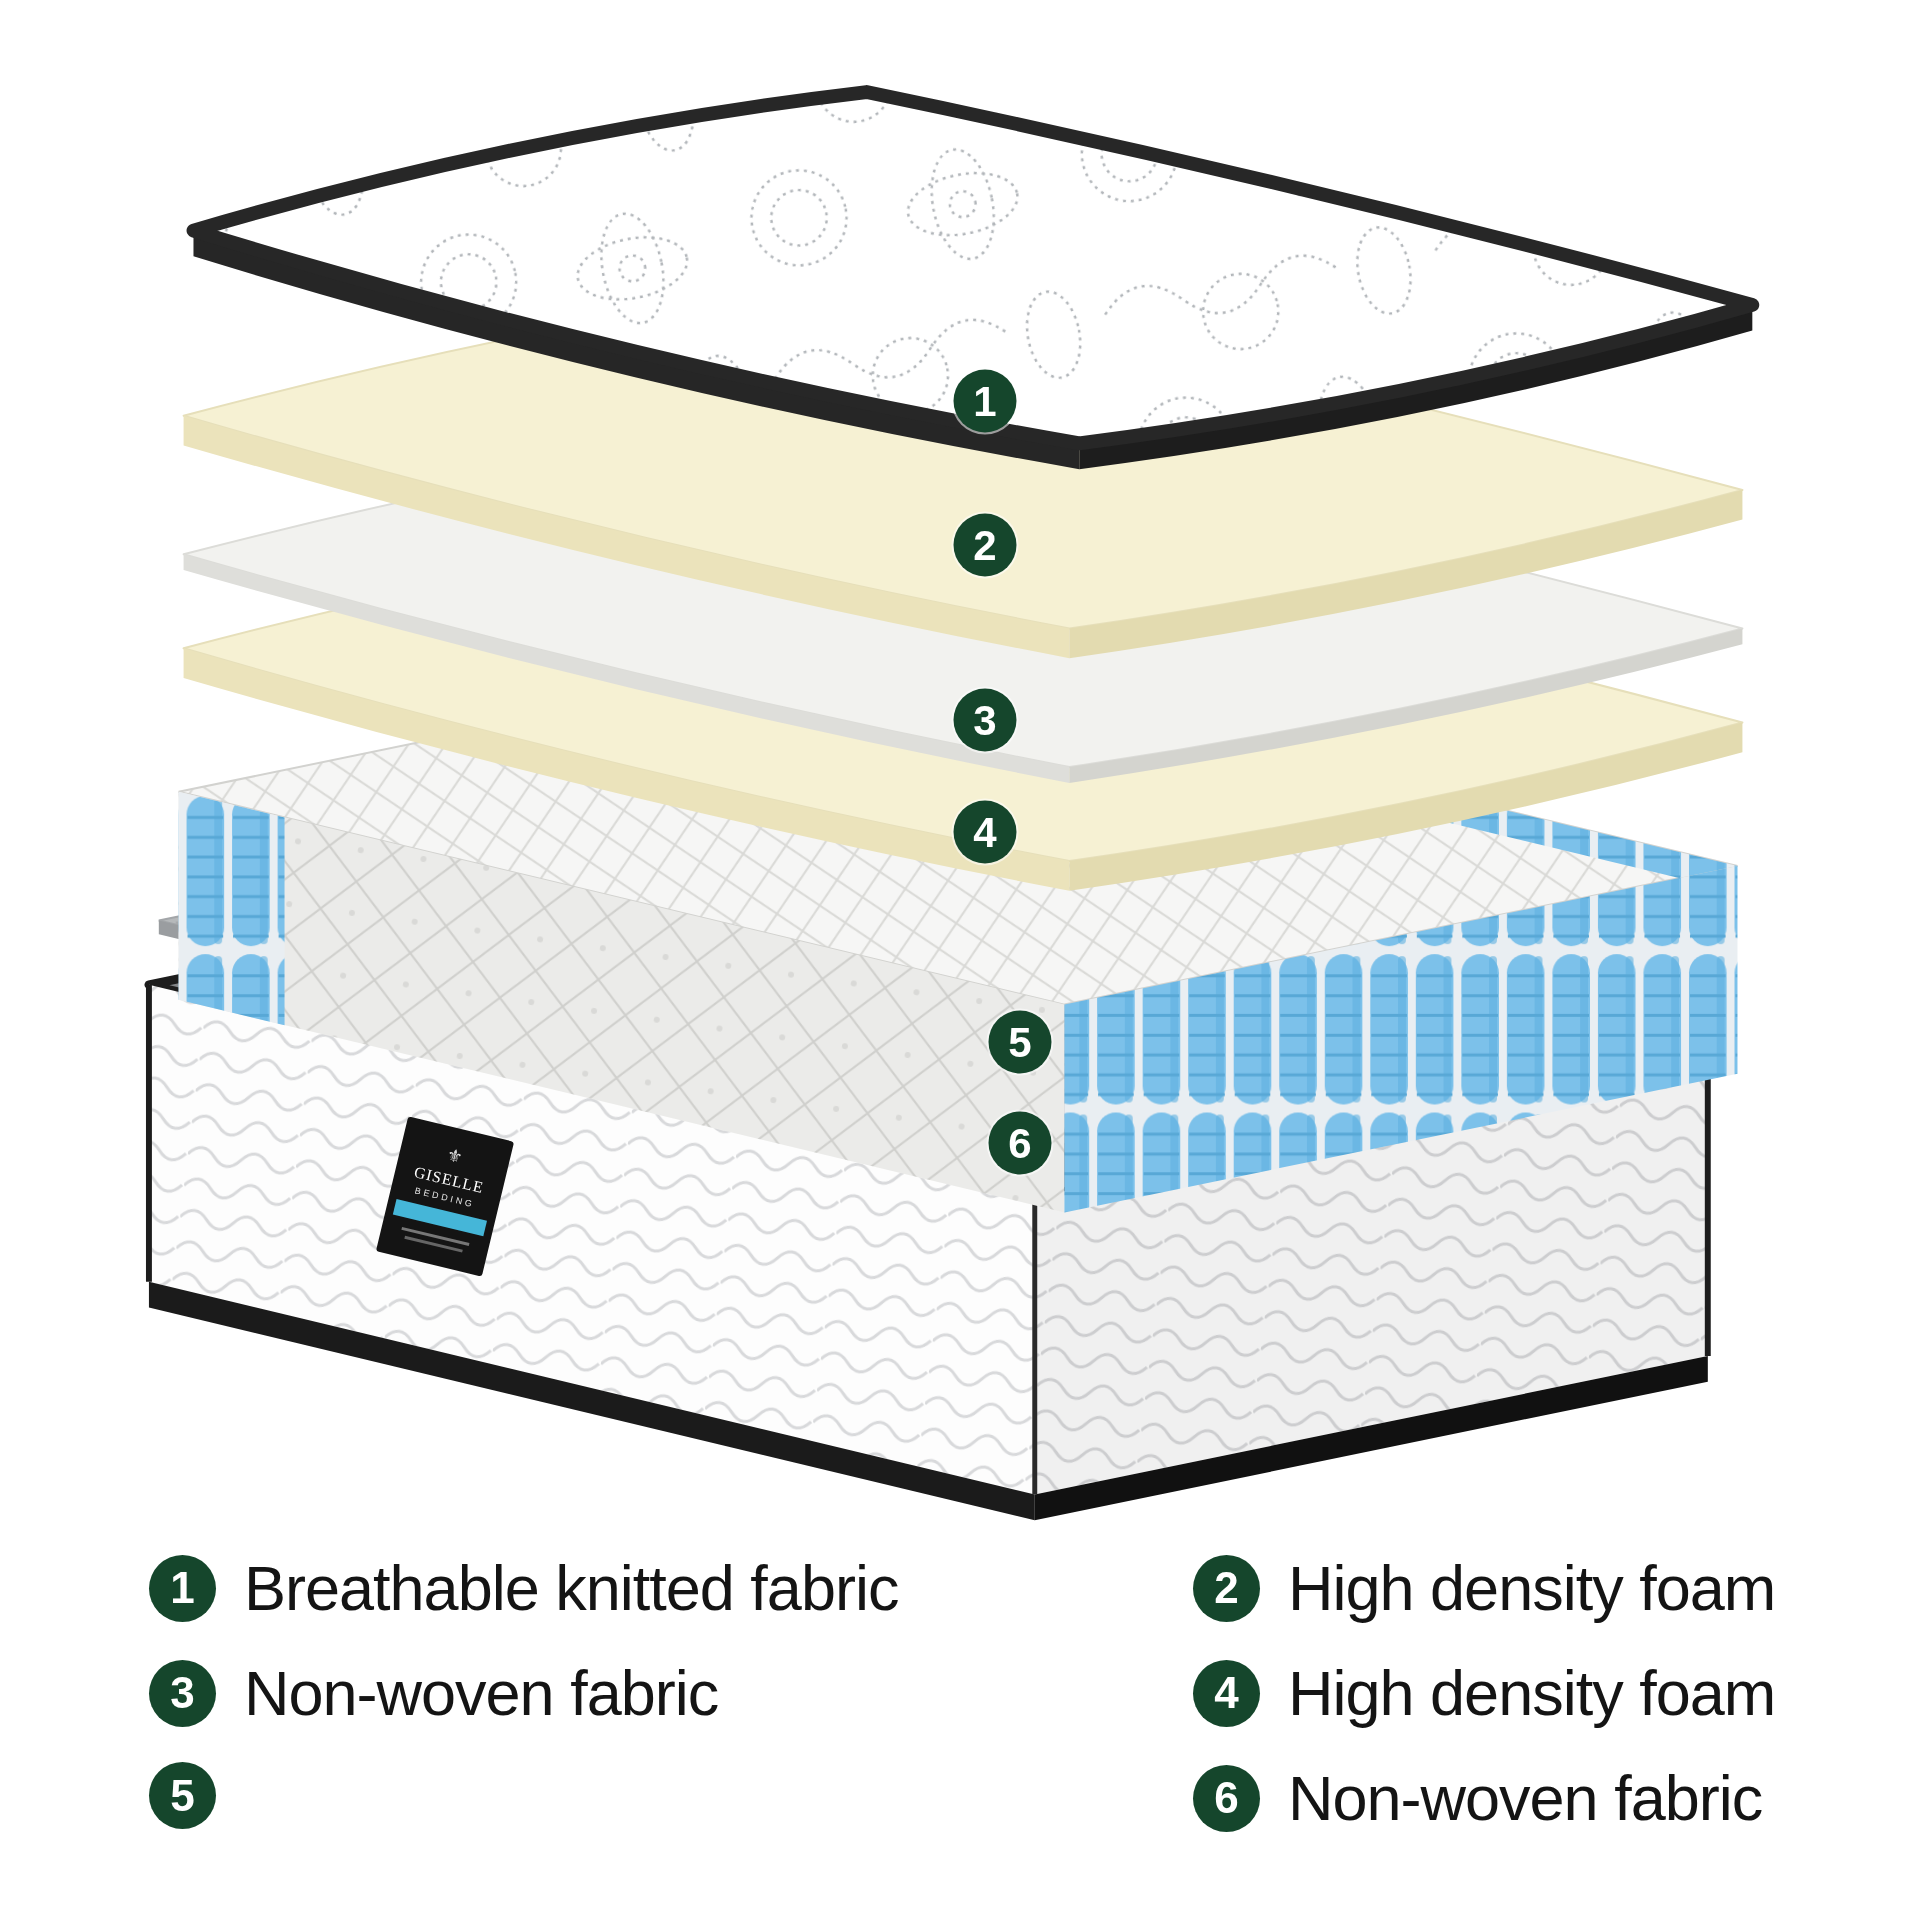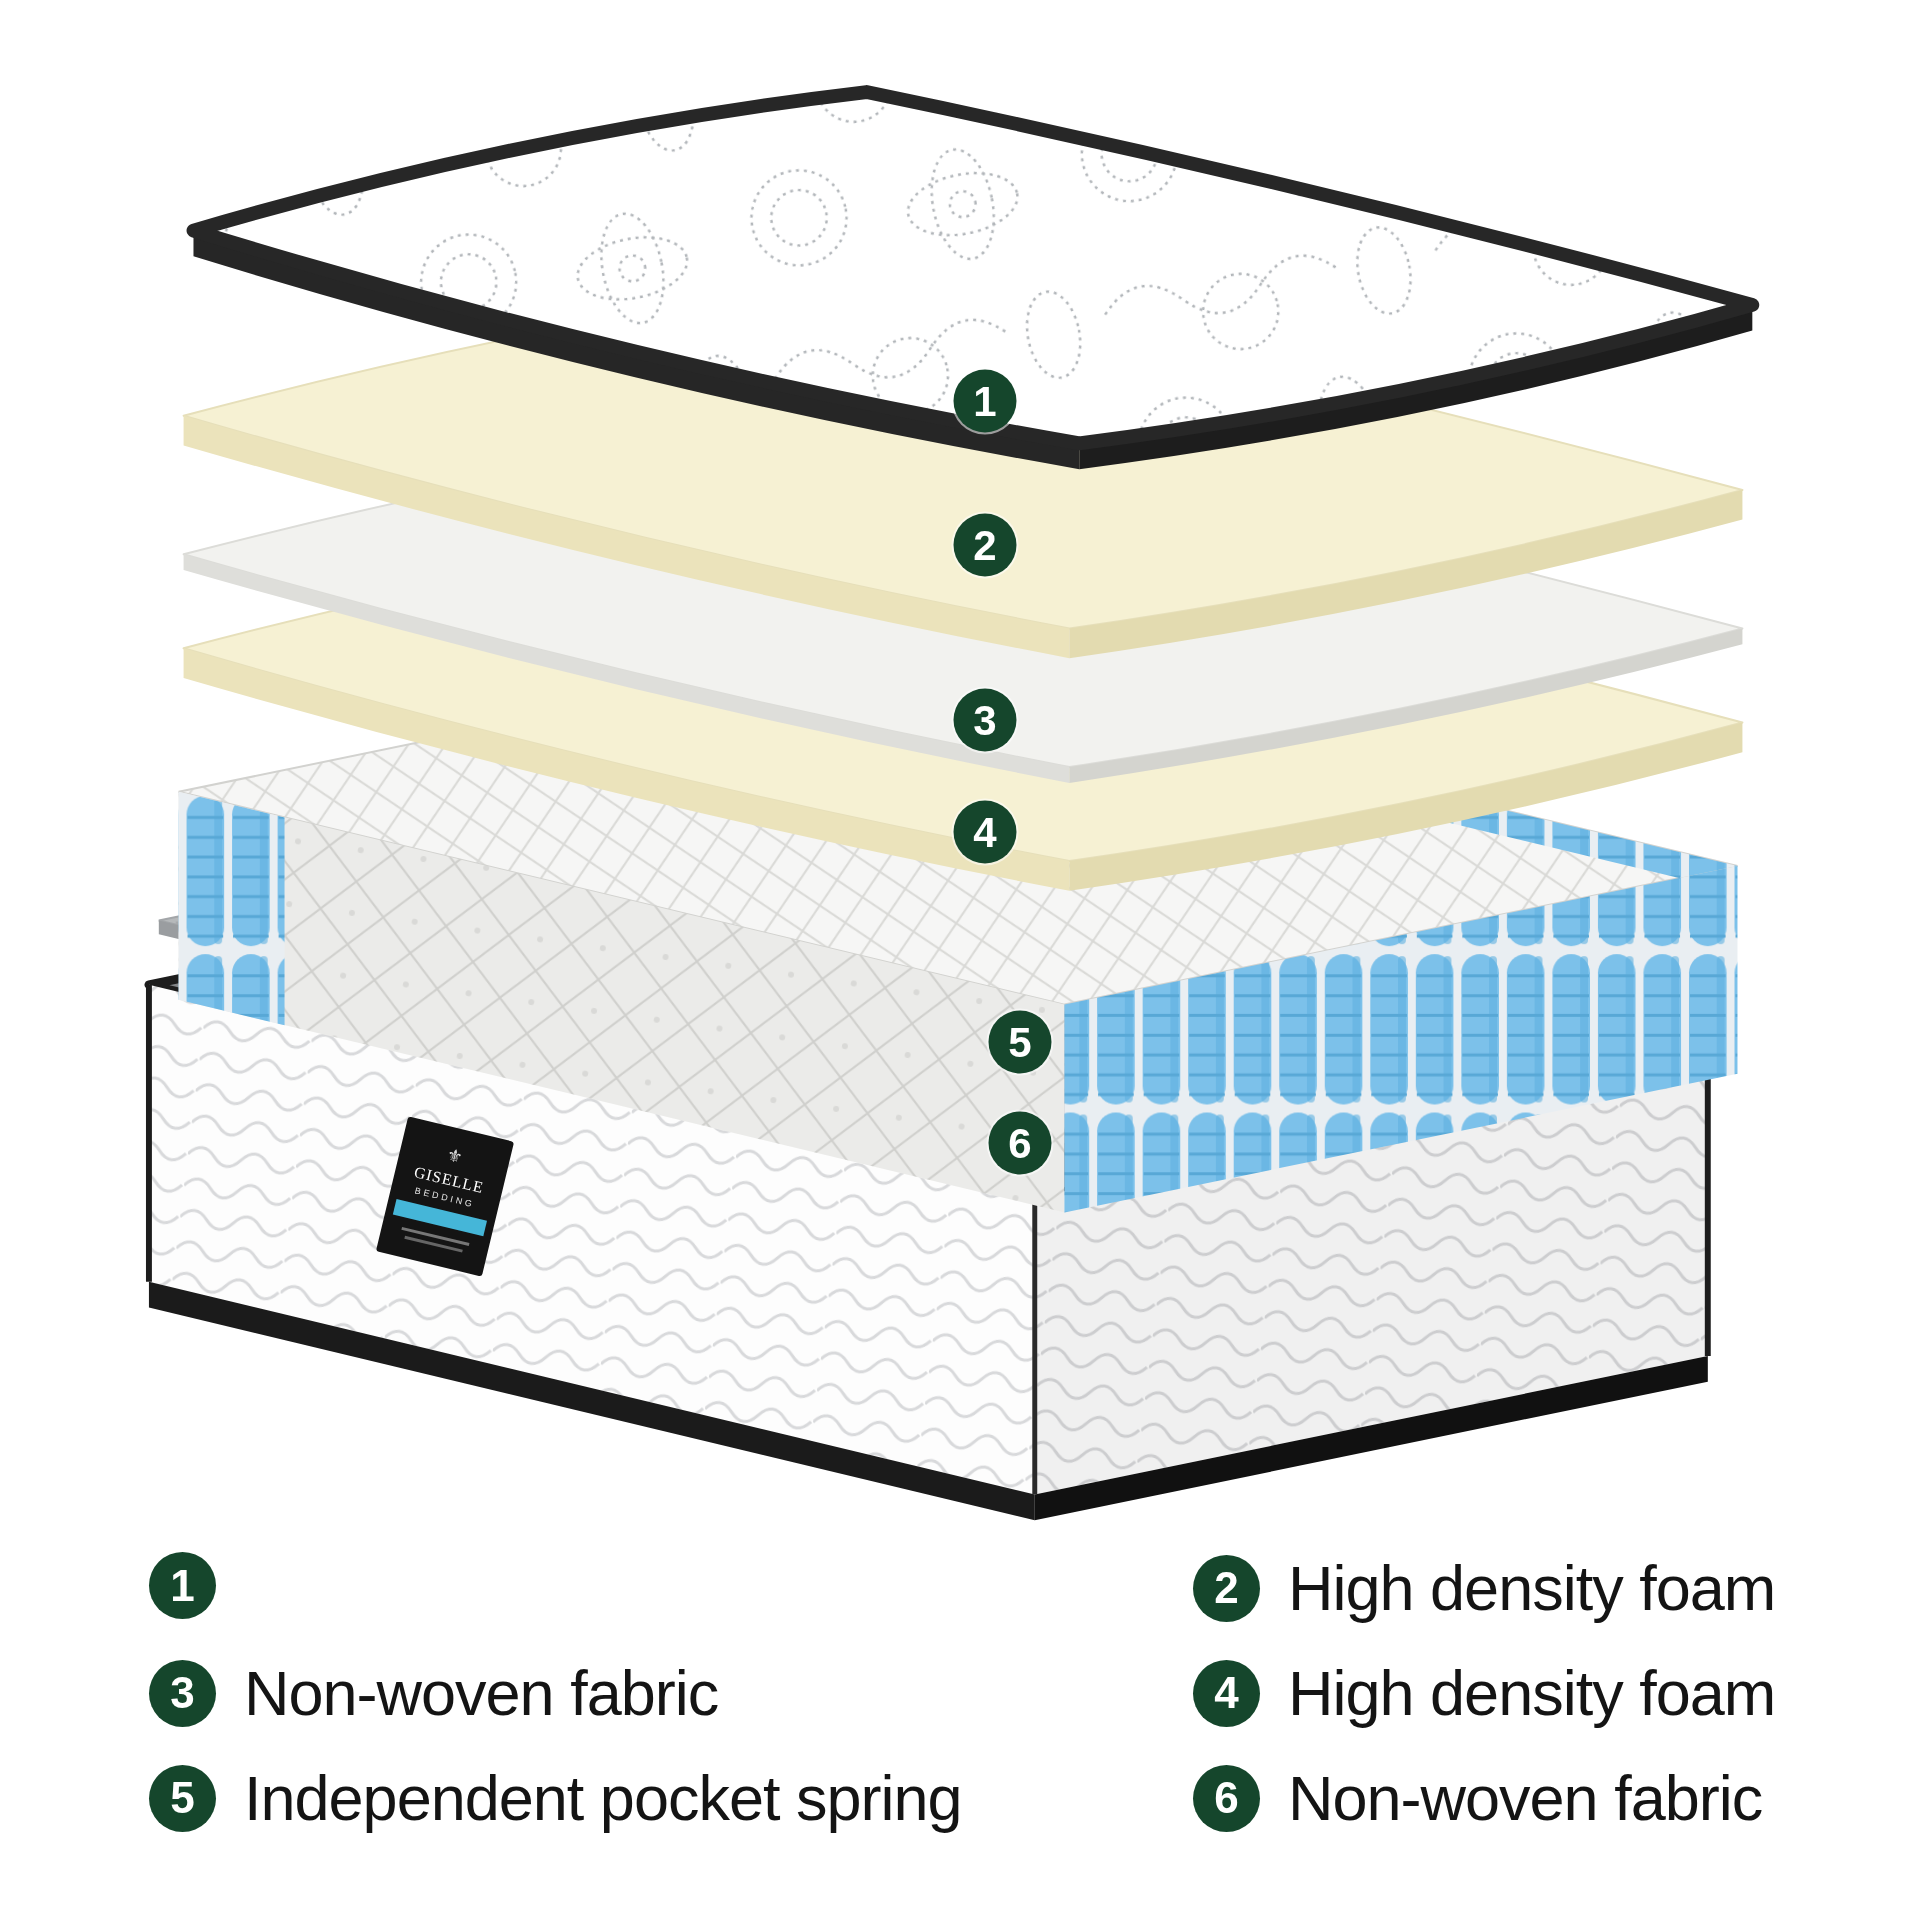--- a/index.html
+++ b/index.html
@@ -151,36 +151,36 @@
 
   <div class="badge" style="left:985px;top:401px">1</div>
   <div class="badge" style="left:985px;top:545px">2</div>
   <div class="badge" style="left:985px;top:720px">3</div>
   <div class="badge" style="left:985px;top:832px">4</div>
   <div class="badge" style="left:1020px;top:1042px">5</div>
   <div class="badge" style="left:1020px;top:1143px">6</div>
 
   <div class="legend-item" style="left:149px;top:1552px">
     <div class="legend-badge">1</div>
+    <div class="legend-label">Breathable knitted fabric</div>
   </div>
   <div class="legend-item" style="left:1193px;top:1552px">
     <div class="legend-badge">2</div>
     <div class="legend-label">High density foam</div>
   </div>
   <div class="legend-item" style="left:149px;top:1657px">
     <div class="legend-badge">3</div>
     <div class="legend-label">Non-woven fabric</div>
   </div>
   <div class="legend-item" style="left:1193px;top:1657px">
     <div class="legend-badge">4</div>
     <div class="legend-label">High density foam</div>
   </div>
   <div class="legend-item" style="left:149px;top:1762px">
     <div class="legend-badge">5</div>
-    <div class="legend-label">Independent pocket spring</div>
   </div>
   <div class="legend-item" style="left:1193px;top:1762px">
     <div class="legend-badge">6</div>
     <div class="legend-label">Non-woven fabric</div>
   </div>
 
 </div>
 
 
 </body></html>

